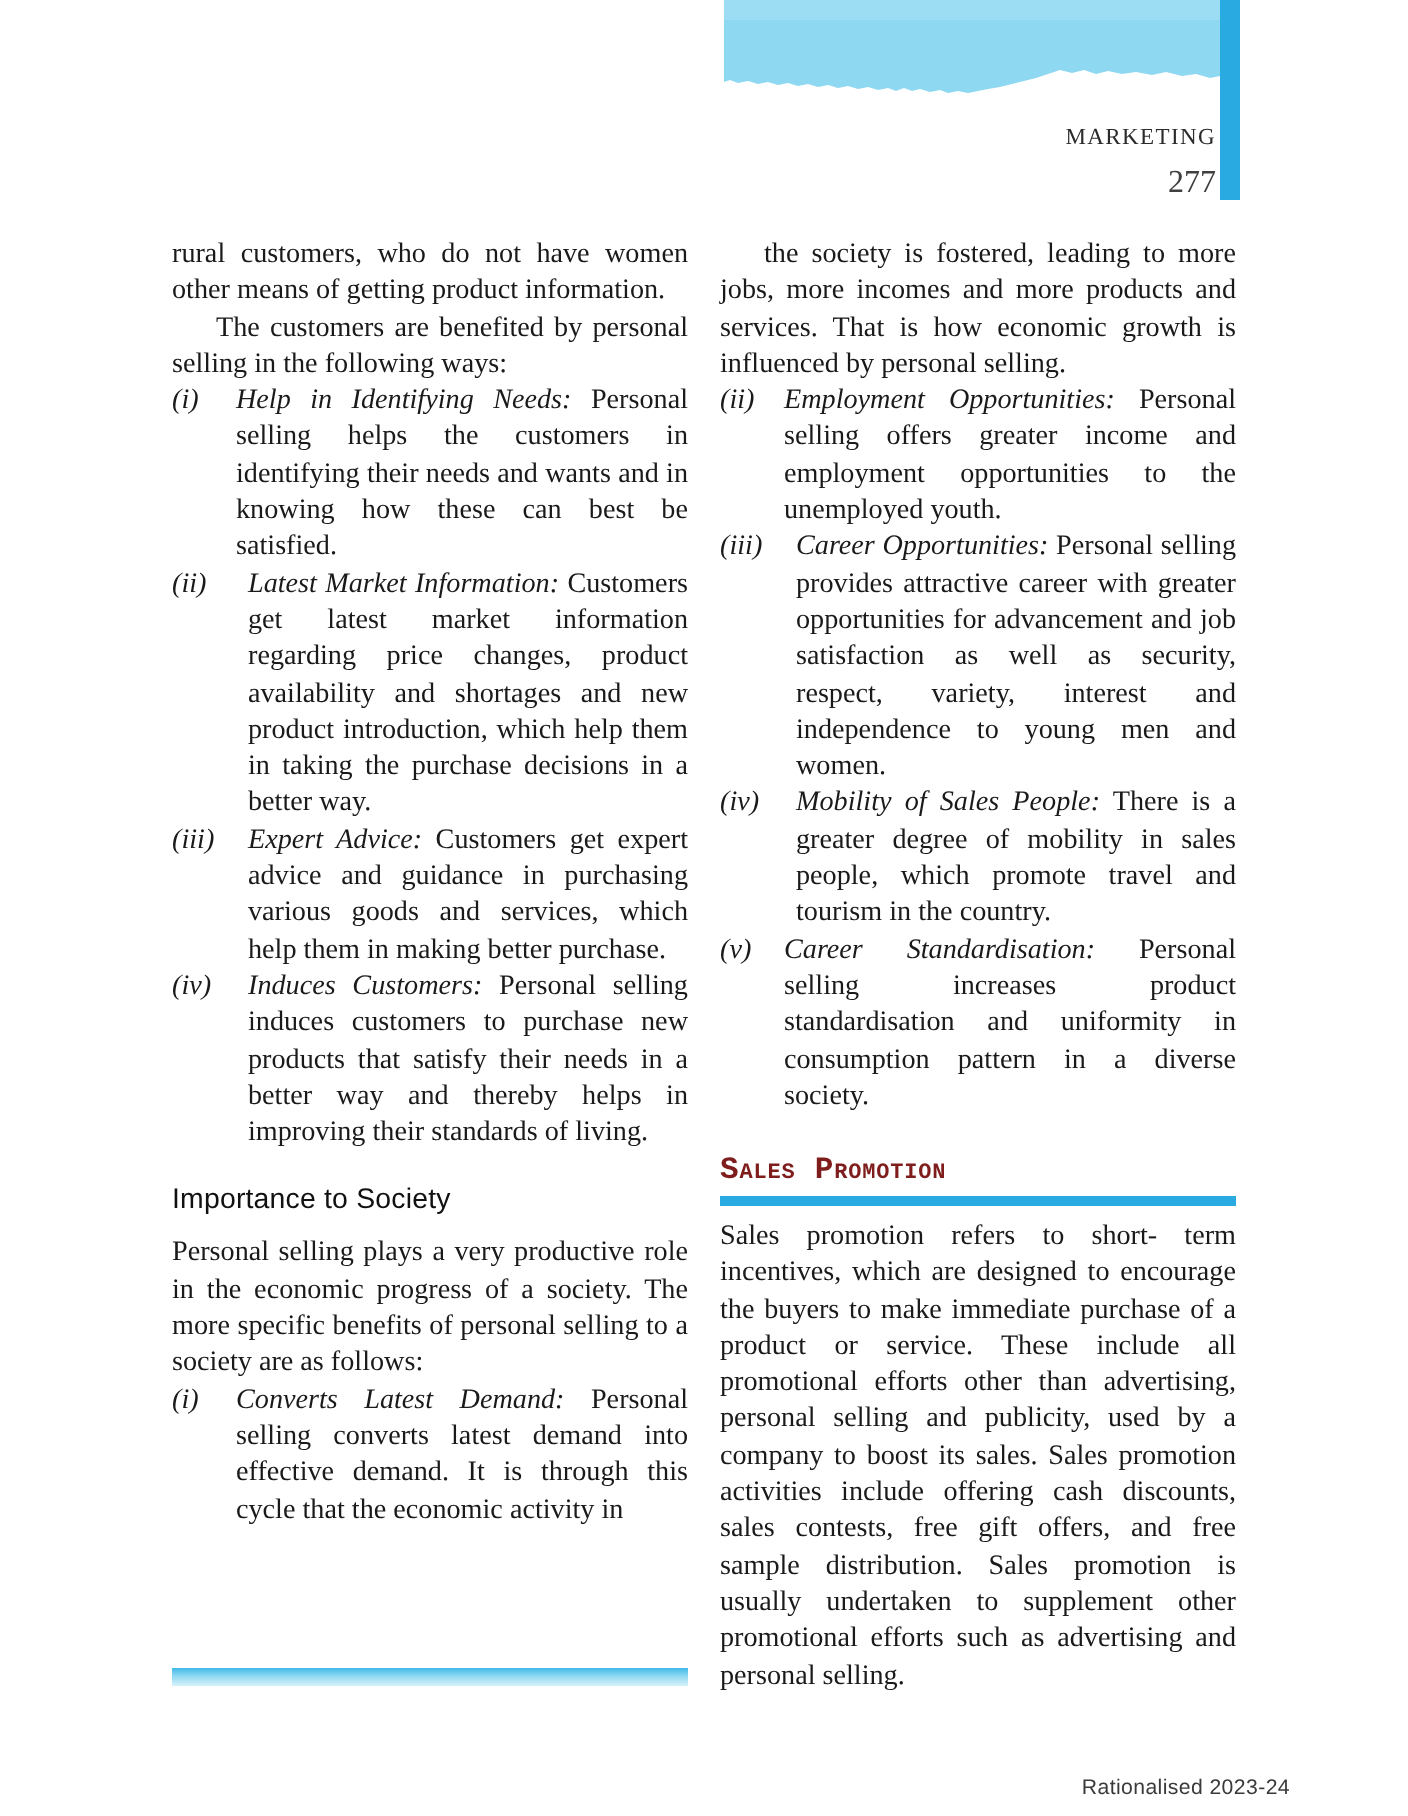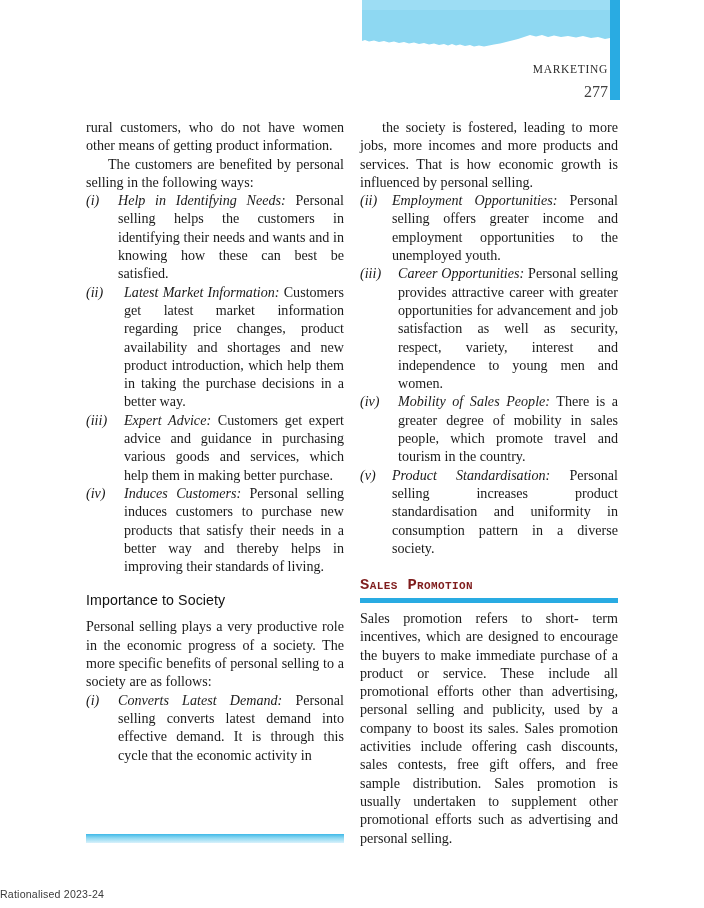--- a/index.html
+++ b/index.html
@@ -154,21 +154,21 @@
     height: 9px;
     background: linear-gradient(to bottom, #3fb9e8 0%, #8fd9f2 45%, #d9f1fb 100%);
   }
 
   
   .footer {
     position: absolute;
     left: 0;
     top: 888px;
     width: 645px;
-    text-align: left;
+    text-align: right;
     font-family: "Liberation Sans", sans-serif;
     font-size: 10.6px;
     color: #3a3a3a;
     letter-spacing: 0.2px;
   }
 </style>
 </head>
 <body>
 
 <div class="torn-banner">
@@ -232,21 +232,21 @@
       <li class="item">
         <span class="marker">(ii)</span><span class="term">Employment Opportunities:</span><span> Personal selling offers greater income and employment opportunities to the unemployed youth.</span>
       </li>
       <li class="item wide">
         <span class="marker">(iii)</span><span class="term">Career Opportunities:</span><span> Personal selling provides attractive career with greater opportunities for advancement and job satisfaction as well as security, respect, variety, interest and independence to young men and women.</span>
       </li>
       <li class="item wide">
         <span class="marker">(iv)</span><span class="term">Mobility of Sales People:</span><span> There is a greater degree of mobility in sales people, which promote travel and tourism in the country.</span>
       </li>
       <li class="item">
-        <span class="marker">(v)</span><span class="term">Product Standardisation:</span><span> Personal selling increases product standardisation and uniformity in consumption pattern in a diverse society.</span>
+        <span class="marker">(v)</span><span class="term">Career Standardisation:</span><span> Personal selling increases product standardisation and uniformity in consumption pattern in a diverse society.</span>
       </li>
     </ul>
 
     <div class="section-heading-wrap">
       <h2 class="section-heading">Sales Promotion</h2>
       <div class="section-rule"></div>
     </div>
 
     <p class="body">Sales promotion refers to short- term incentives, which are designed to encourage the buyers to make immediate purchase of a product or service. These include all promotional efforts other than advertising, personal selling and publicity, used by a company to boost its sales. Sales promotion activities include offering cash discounts, sales contests, free gift offers, and free sample distribution. Sales promotion is usually undertaken to supplement other promotional efforts such as advertising and personal selling.</p>
 

